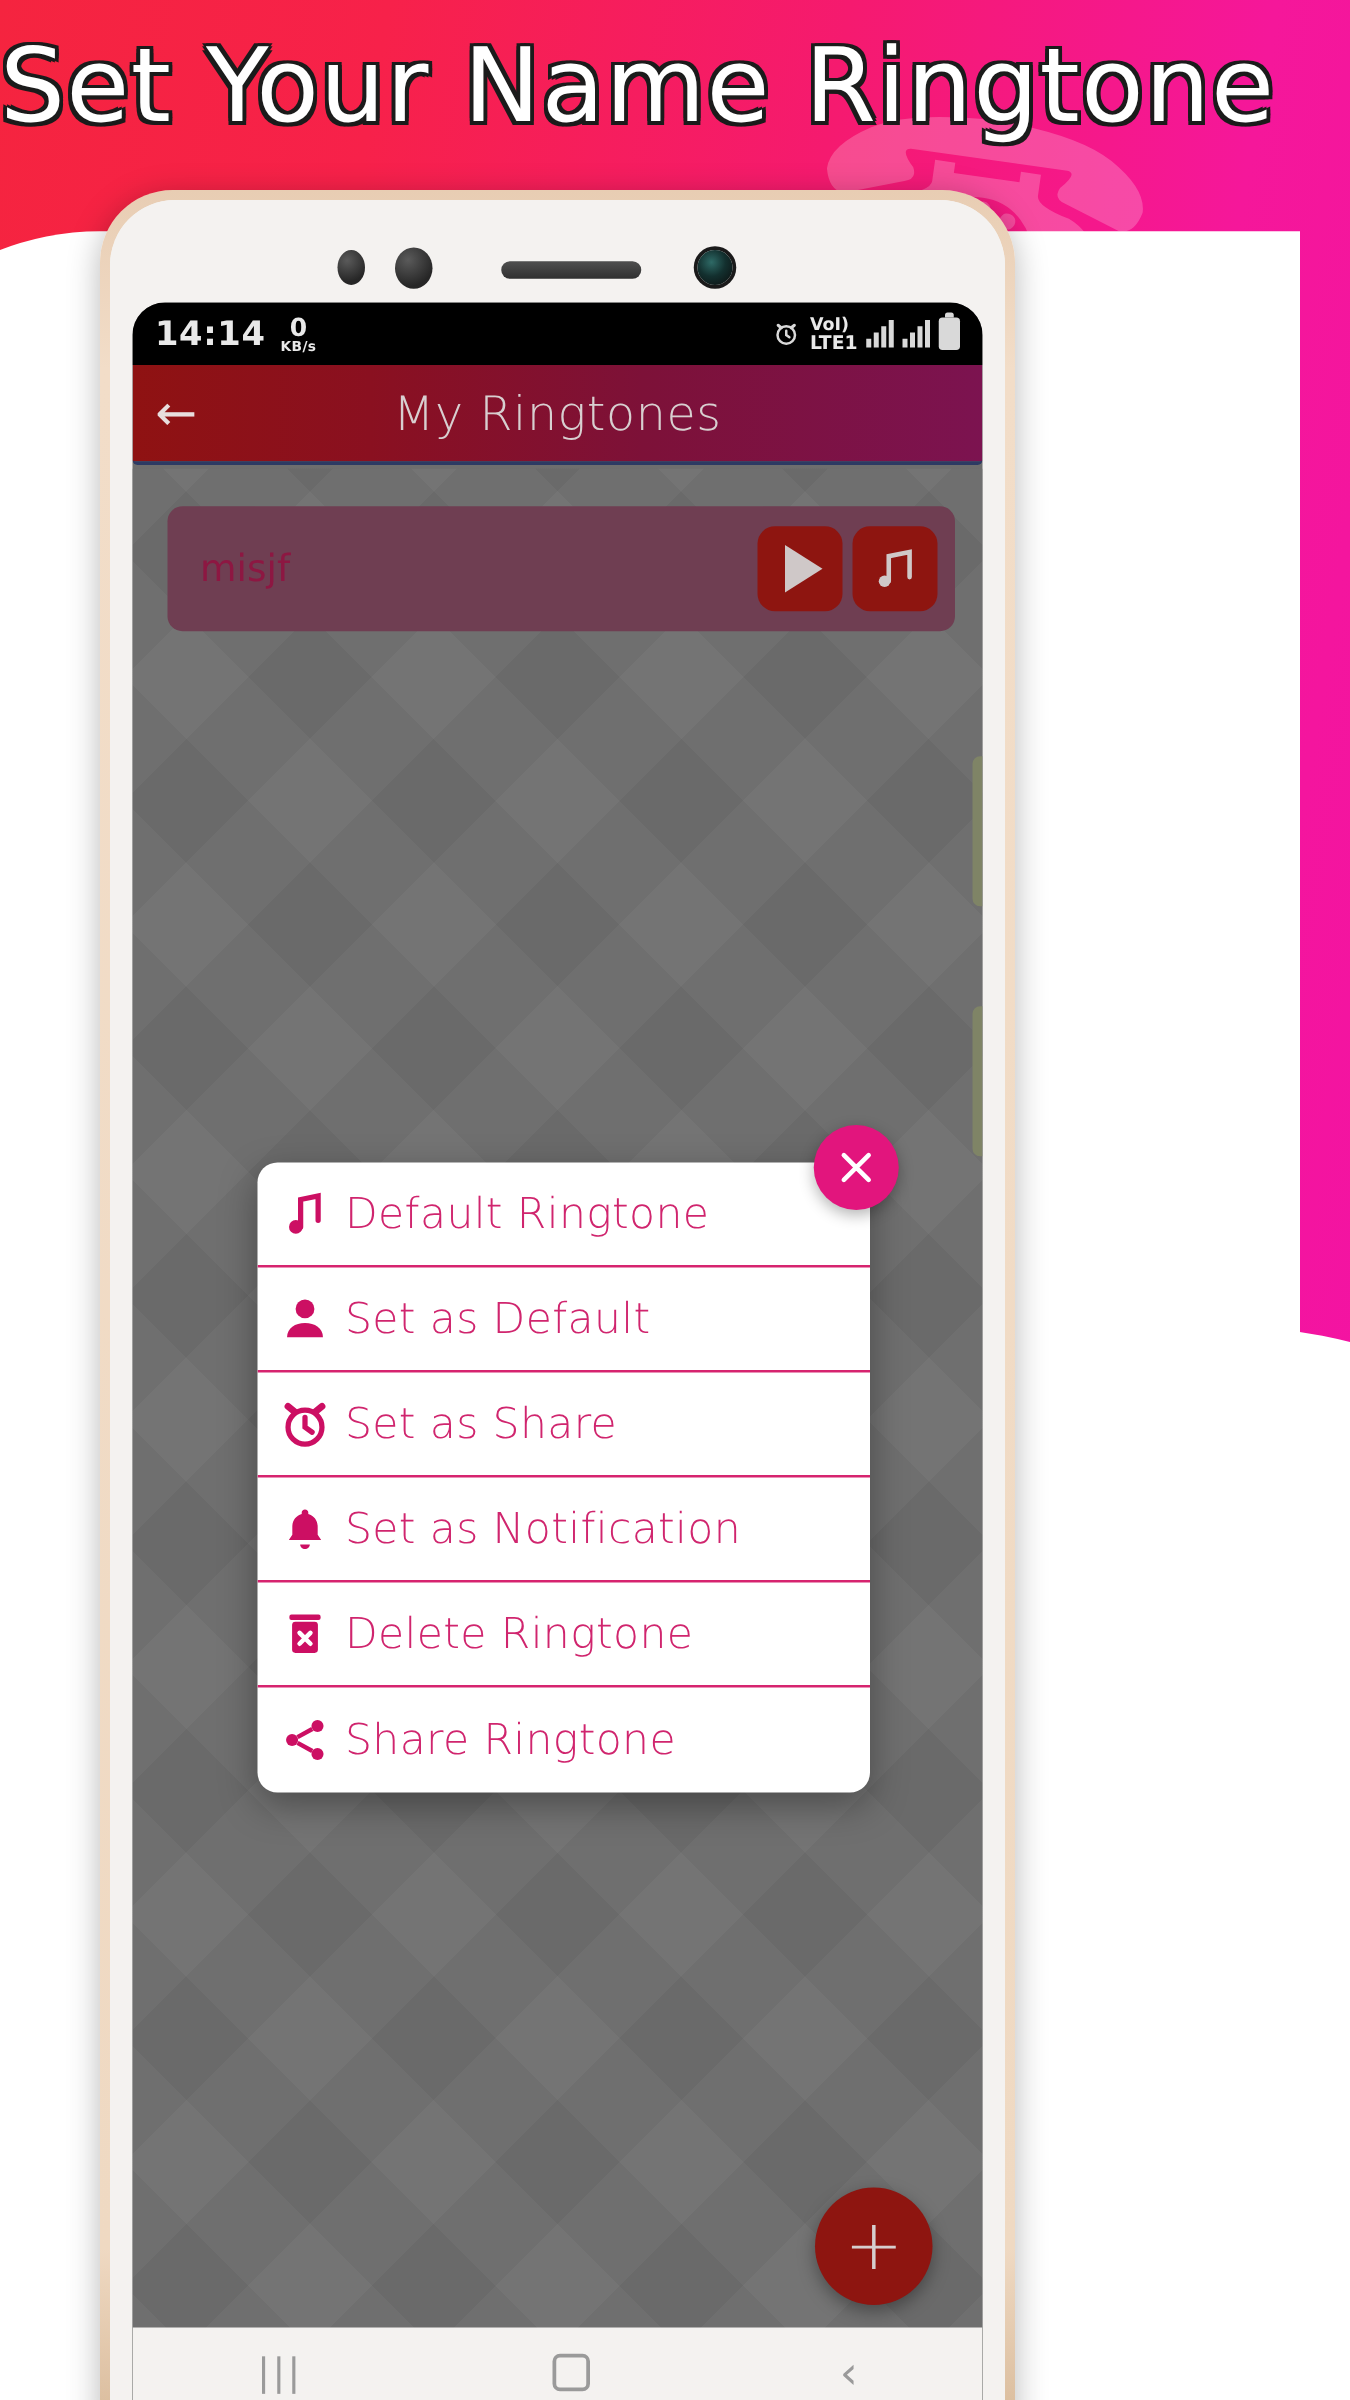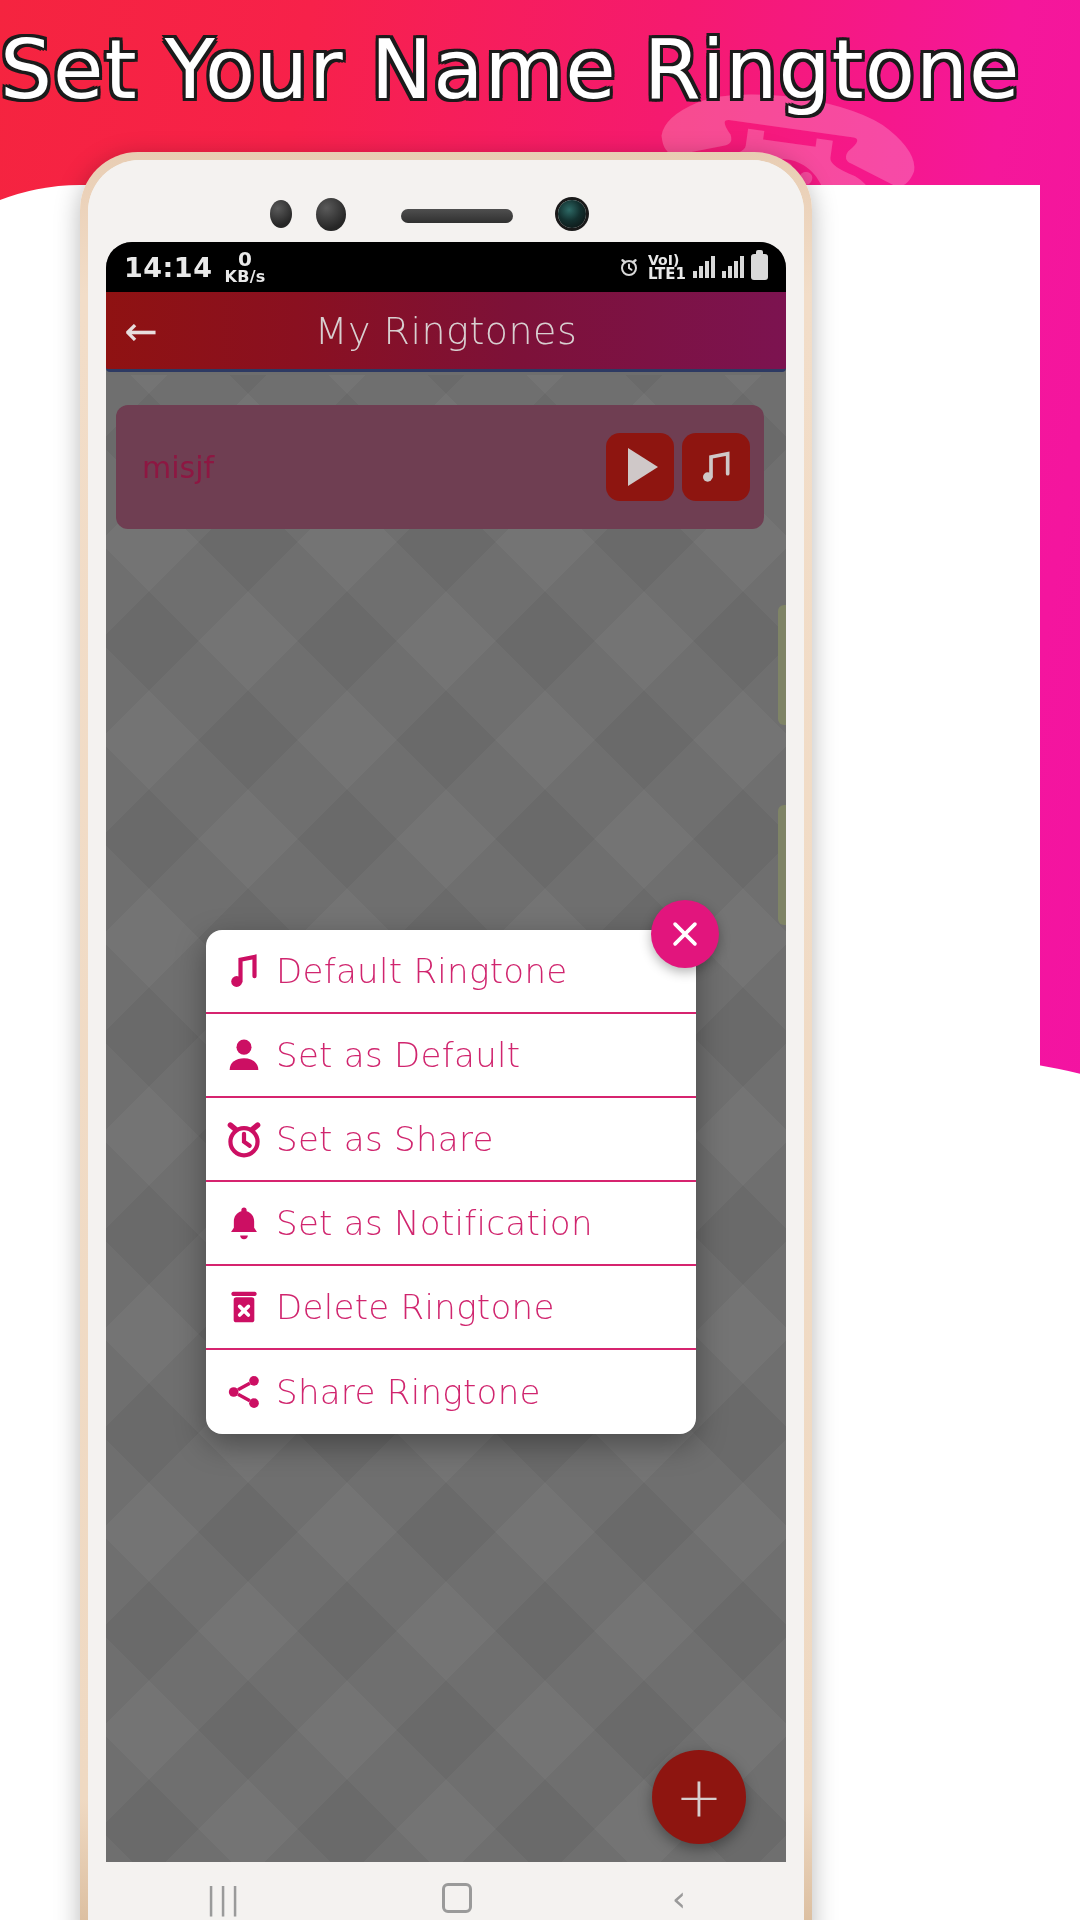--- a/index.html
+++ b/index.html
@@ -119,21 +119,21 @@
   
   .statusbar {
     height: 50px; background: #000;
     display: flex; align-items: center;
     padding: 12px 18px;
     color: #e9e9e9;
   }
   .sb-time { font-size: 27px; font-weight: 600; letter-spacing: .5px; }
   .sb-net { margin-left: 12px; line-height: 1; text-align: center; }
   .sb-net .n1 { font-size: 20px; font-weight: 700; display:block; }
-  .sb-net .n2 { font-size: 16px; font-weight: 700; display:block; letter-spacing:.3px; }
+  .sb-net .n2 { font-size: 11px; font-weight: 700; display:block; letter-spacing:.3px; }
   .sb-spacer { flex: 1; }
   .sb-right { display: flex; align-items: center; gap: 7px; }
   .sb-volte { line-height: 1; text-align: left; }
   .sb-volte .v1 { font-size: 14px; font-weight: 700; display:block; }
   .sb-volte .v2 { font-size: 15px; font-weight: 700; display:block; }
   .bars { display: flex; align-items: flex-end; gap: 2px; height: 22px; }
   .bars i { width: 4px; background: #d9d9d9; display: block; }
   .bars i:nth-child(1){ height: 7px; }
   .bars i:nth-child(2){ height: 12px; }
   .bars i:nth-child(3){ height: 17px; }
@@ -172,22 +172,22 @@
     position: absolute; left:0; right:0; top: 133px; bottom: 0;
     background:
       repeating-linear-gradient(45deg, rgba(255,255,255,0.022) 0 70px, rgba(0,0,0,0.018) 70px 140px),
       repeating-linear-gradient(-45deg, rgba(255,255,255,0.022) 0 70px, rgba(0,0,0,0.018) 70px 140px),
       #6e6e6e;
     overflow: hidden;
   }
 
   
   .tone-card {
-    margin: 30px 22px 0 10px;
-    height: 124px;
+    margin: 30px 22px 0 28px;
+    height: 100px;
     background: #6f3e52;
     border-radius: 12px;
     display: flex; align-items: center;
     padding: 0 14px 0 26px;
   }
   .tone-name {
     flex: 1; color: #8d1742; font-size: 30px;
     font-family: "DejaVu Sans", sans-serif; font-weight: 500;
   }
   .tone-btn {

